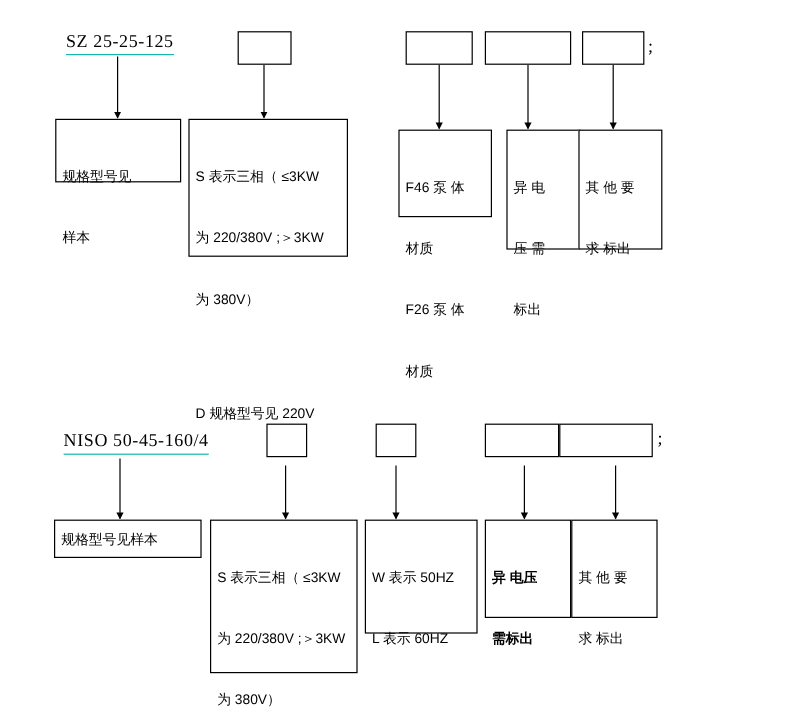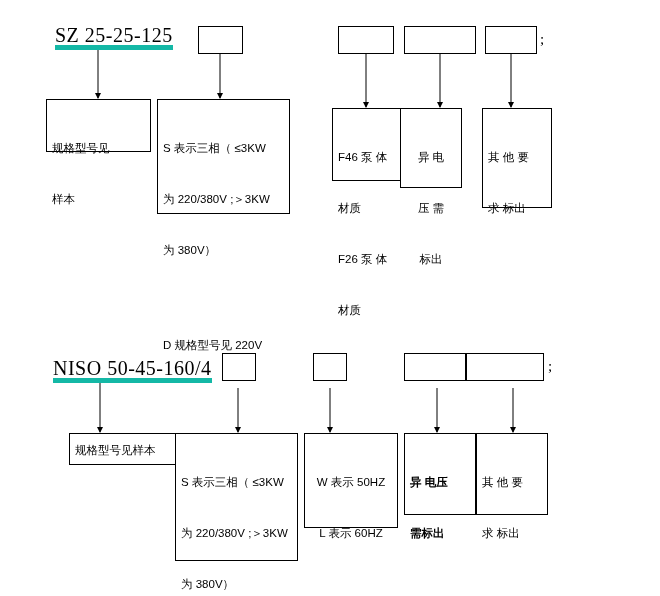--- a/index.html
+++ b/index.html
@@ -19,24 +19,24 @@
     position: absolute;
     left: 0; top: 0;
     width: 660px;
     height: 596px;
   }
   .abs { position: absolute; }
 
   
   .code-label {
     font-family: "Liberation Serif", serif;
-    font-size: 20px;
+    font-size: 15px;
     letter-spacing: 0.5px;
     white-space: nowrap;
-    border-bottom: 5px solid #14b8a6;
+    border-bottom: 1px solid #14b8a6;
     padding-bottom: 1px;
     line-height: 17px;
   }
 
   
   .top-box {
     border: 1px solid #000;
     background: #fff;
     box-sizing: border-box;
   }
@@ -48,21 +48,20 @@
     box-sizing: border-box;
     font-size: 11.5px;
     line-height: 17px;
     padding: 6px 5px 4px 5px;
     white-space: pre-wrap;
   }
   .desc-box.center {
     display: flex;
     align-items: center;
     justify-content: flex-start;
-    margin-left: 24px;
   }
   .desc-box div { white-space: pre-wrap; }
 
   .semicolon {
     font-family: "Liberation Serif", serif;
     font-size: 15px;
   }
 
   svg.lines {
     position: absolute;
@@ -122,21 +121,21 @@
     <div>D 规格型号见 220V</div>
   </div>
 
   <div class="abs desc-box" style="left:332px; top:108px; width:78px; height:73px;">
     <div>F46 泵 体</div>
     <div>材质</div>
     <div>F26 泵 体</div>
     <div>材质</div>
   </div>
 
-  <div class="abs desc-box" style="left:400px; top:108px; width:62px; height:80px;text-align:center;">
+  <div class="abs desc-box" style="left:422px; top:108px; width:62px; height:100px;">
     <div>异 电</div>
     <div>压 需</div>
     <div>标出</div>
   </div>
 
   <div class="abs desc-box" style="left:482px; top:108px; width:70px; height:100px;">
     <div>其 他 要</div>
     <div>求 标出</div>
   </div>
 
@@ -154,21 +153,21 @@
 
   <div class="abs desc-box" style="left:175px; top:433px; width:123px; height:128px;">
     <div>S 表示三相（ ≤3KW</div>
     <div>为 220/380V ;＞3KW</div>
     <div>为 380V）</div>
     
     
     
   </div>
 
-  <div class="abs desc-box" style="left:304px; top:433px; width:94px; height:95px;text-align:center;">
+  <div class="abs desc-box" style="left:304px; top:433px; width:94px; height:95px;">
     <div>W 表示 50HZ</div>
     <div>L 表示 60HZ</div>
   </div>
 
   <div class="abs desc-box" style="left:404px; top:433px; width:72px; height:82px;font-weight:bold;">
     <div>异 电压</div>
     <div>需标出</div>
   </div>
 
   <div class="abs desc-box" style="left:476px; top:433px; width:72px; height:82px;">

